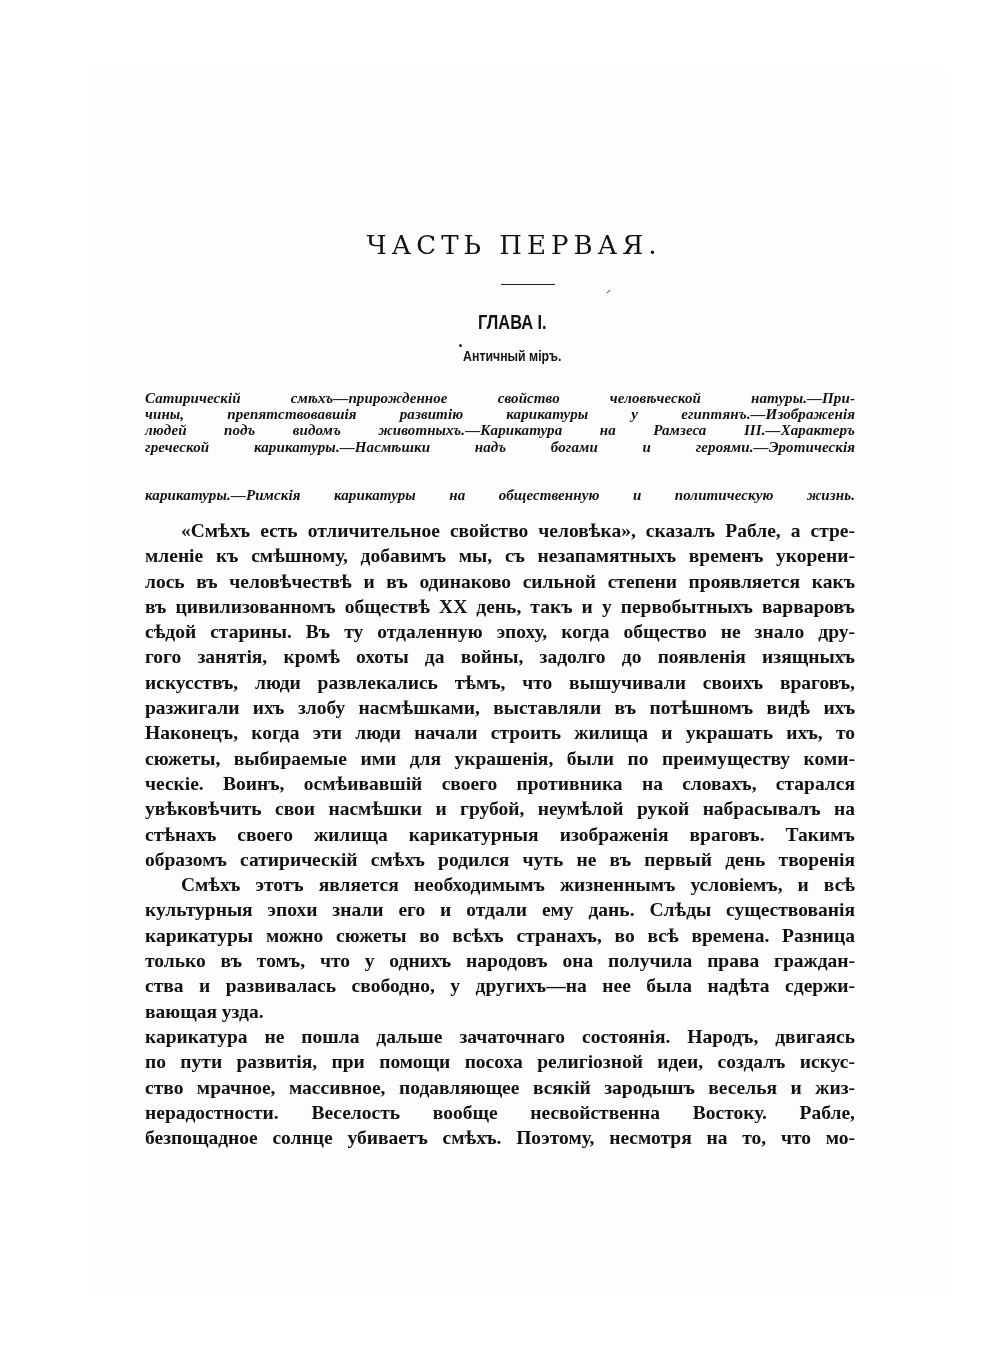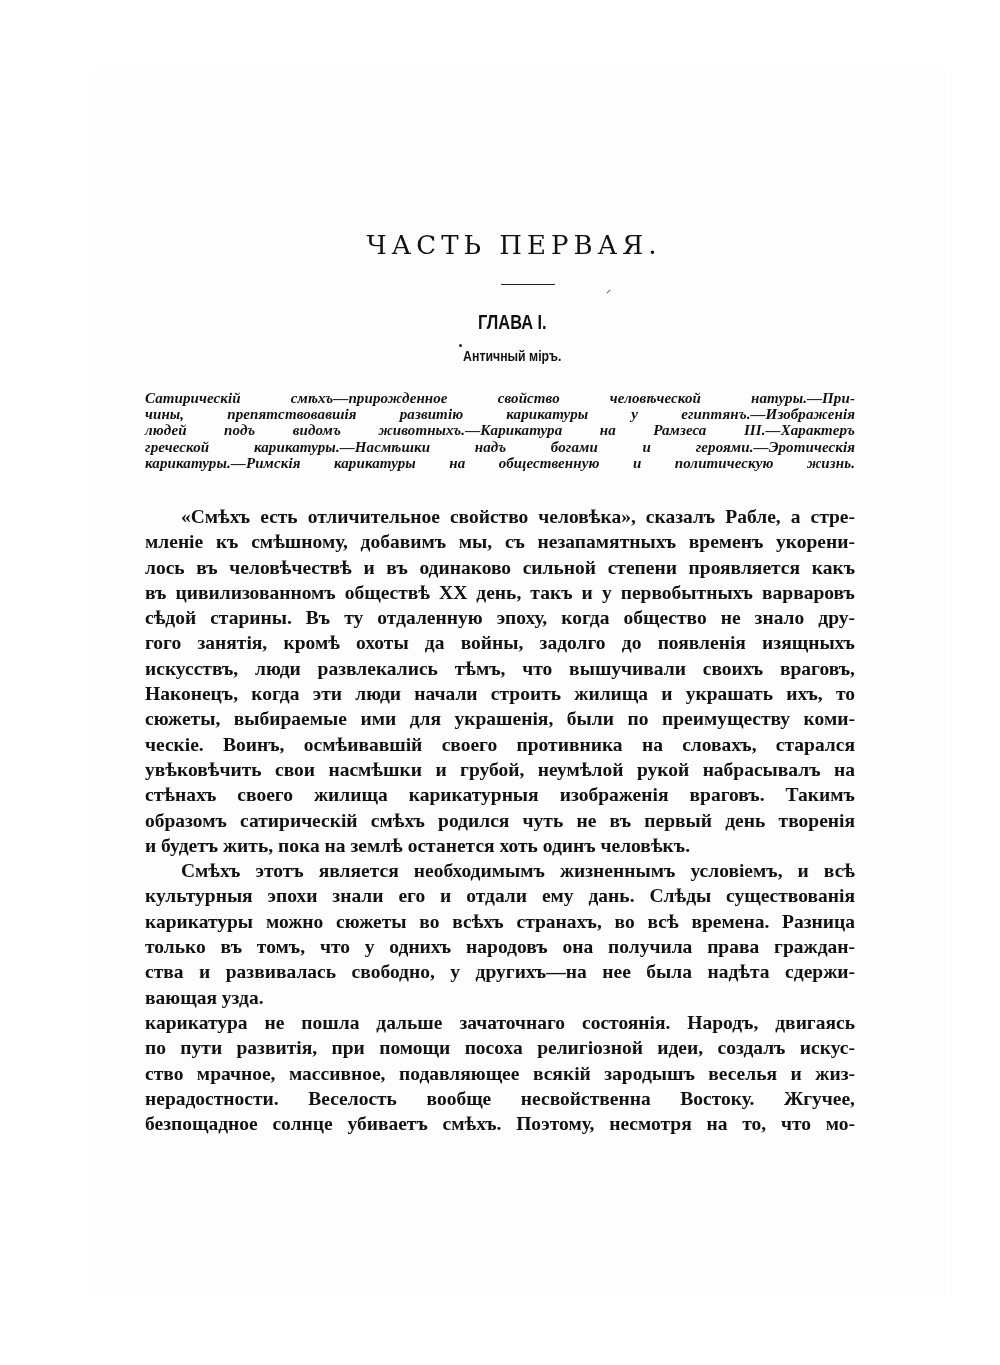--- a/index.html
+++ b/index.html
@@ -105,25 +105,26 @@
       line-height: 16.2px;
       height: 16.2px;
       white-space: nowrap;
       text-align: justify;
       text-align-last: justify;
       letter-spacing: 0.1px;
       font-style: italic;
     }
     .summary-line.last {
       text-align-last: justify;
+      margin-top: 32px;
     }
     .body-text {
       position: absolute;
       left: 145px;
-      top: 504px;
+      top: 518px;
       width: 710px;
     }
     .body-line {
       display: block;
       font-family: "Liberation Serif", "DejaVu Serif", serif;
       font-weight: bold;
       font-size: 19.5px;
       line-height: 25.3px;
       height: 25.3px;
       white-space: nowrap;
@@ -162,33 +163,33 @@
 
 <div class="body-text">
 
   <span class="body-line indent">«Смѣхъ есть отличительное свойство человѣка», сказалъ Рабле, а стре-</span>
   <span class="body-line">мленіе къ смѣшному, добавимъ мы, съ незапамятныхъ временъ укорени-</span>
   <span class="body-line">лось въ человѣчествѣ и въ одинаково сильной степени проявляется какъ</span>
   <span class="body-line">въ цивилизованномъ обществѣ XX день, такъ и у первобытныхъ варваровъ</span>
   <span class="body-line">сѣдой старины. Въ ту отдаленную эпоху, когда общество не знало дру-</span>
   <span class="body-line">гого занятія, кромѣ охоты да войны, задолго до появленія изящныхъ</span>
   <span class="body-line">искусствъ, люди развлекались тѣмъ, что вышучивали своихъ враговъ,</span>
+  <span class="body-line">разжигали ихъ злобу насмѣшками, выставляли въ потѣшномъ видѣ ихъ</span>
   <span class="body-line">Наконецъ, когда эти люди начали строить жилища и украшать ихъ, то</span>
   <span class="body-line">сюжеты, выбираемые ими для украшенія, были по преимуществу коми-</span>
   <span class="body-line">ческіе. Воинъ, осмѣивавшій своего противника на словахъ, старался</span>
   <span class="body-line">увѣковѣчить свои насмѣшки и грубой, неумѣлой рукой набрасывалъ на</span>
   <span class="body-line">стѣнахъ своего жилища карикатурныя изображенія враговъ. Такимъ</span>
   <span class="body-line">образомъ сатирическій смѣхъ родился чуть не въ первый день творенія</span>
-  <span class="body-line para-end">и будетъ жить, пока на землѣ останется хоть одинъ человѣкъ.</span>
 
   <span class="body-line indent">Смѣхъ этотъ является необходимымъ жизненнымъ условіемъ, и всѣ</span>
   <span class="body-line">культурныя эпохи знали его и отдали ему дань. Слѣды существованія</span>
   <span class="body-line">карикатуры можно сюжеты во всѣхъ странахъ, во всѣ времена. Разница</span>
   <span class="body-line">только въ томъ, что у однихъ народовъ она получила права граждан-</span>
   <span class="body-line">ства и развивалась свободно, у другихъ—на нее была надѣта сдержи-</span>
   <span class="body-line para-end">вающая узда.</span>
 
   <span class="body-line">карикатура не пошла дальше зачаточнаго состоянія. Народъ, двигаясь</span>
   <span class="body-line">по пути развитія, при помощи посоха религіозной идеи, создалъ искус-</span>
   <span class="body-line">ство мрачное, массивное, подавляющее всякій зародышъ веселья и жиз-</span>
-  <span class="body-line">нерадостности. Веселость вообще несвойственна Востоку. Жгучее,</span>
+  <span class="body-line">нерадостности. Веселость вообще несвойственна Востоку. Рабле,</span>
   <span class="body-line">безпощадное солнце убиваетъ смѣхъ. Поэтому, несмотря на то, что мо-</span>
 </div>
 
 </body></html>

